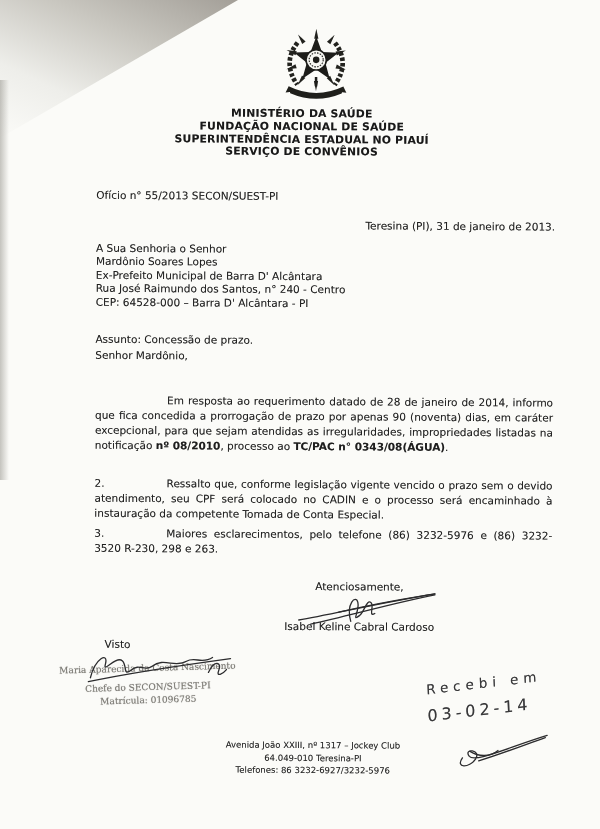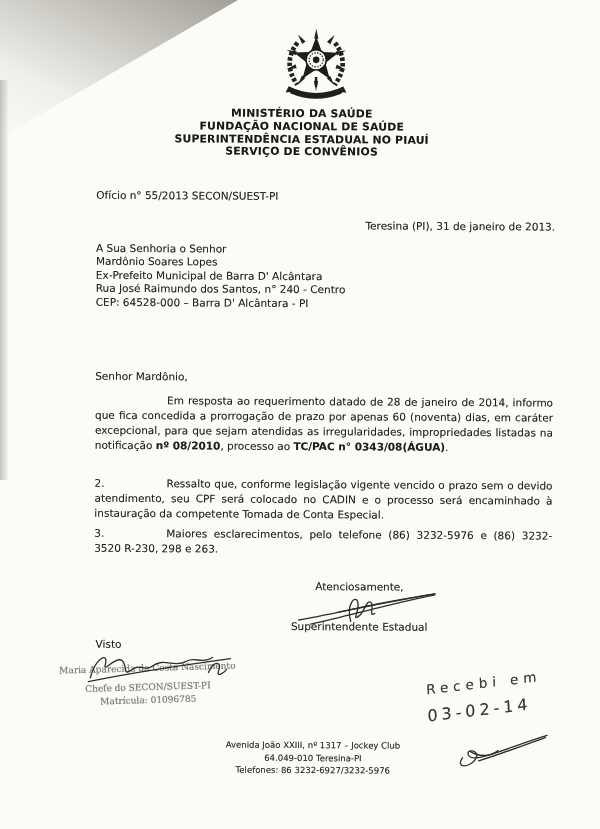--- a/index.html
+++ b/index.html
@@ -31,33 +31,33 @@
   .emblem { left:273px; top:27px; width:82px; height:78px; }
   .org {
     left:0; right:0; top:108px; text-align:center;
     font-size:10.8px; font-weight:bold; line-height:12.8px; letter-spacing:0.2px;
     color:#191919;
   }
   .ref { left:95px; top:190px; font-size:10.5px; }
   .dateline { right:46px; top:219px; font-size:10.5px; }
   .recipient { left:95px; top:243px; font-size:10.5px; line-height:13.4px; }
   .subject { left:95px; top:334px; font-size:10.5px; }
-  .salutation { left:95px; top:371px; font-size:10.5px; }
+  .salutation { left:95px; top:350px; font-size:10.5px; }
   .para {
     left:95px; width:458px; font-size:10.5px; line-height:15px;
     text-align:justify;
   }
   .p1 { top:394px; text-indent:72px; }
   .p2 { top:477px; }
   .p3 { top:527px; }
   .pnum { display:inline-block; width:72px; text-indent:0; }
   .closing-block { left:253px; top:580px; width:215px; text-align:center; font-size:10.5px; }
   .sig-main { left:296px; top:590px; width:148px; height:38px; }
   .signer { left:253px; top:620px; width:215px; text-align:center; font-size:10.5px; line-height:13.5px; }
-  .visto { left:97px; top:639px; font-size:10.5px; }
+  .visto { left:106px; top:639px; font-size:10.5px; }
   .stamp {
     left:52px; top:664px; width:195px; text-align:center;
     transform:rotate(-2deg);
     font-family:"DejaVu Serif","Liberation Serif",serif;
     color:#6e6c66; opacity:0.88;
     text-shadow:0 0 0.8px rgba(110,108,102,0.7);
   }
   .stamp-l1 { font-size:9px; }
   .stamp-l2 { font-size:9px; margin-top:9px; }
   .stamp-l3 { font-size:9px; margin-top:3px; }
@@ -123,41 +123,42 @@
   <div class="abs dateline">Teresina (PI), 31 de janeiro de 2013.</div>
 
   <div class="abs recipient">
     <div>A Sua Senhoria o Senhor</div>
     <div>Mardônio Soares Lopes</div>
     <div>Ex-Prefeito Municipal de Barra D' Alcântara</div>
     <div>Rua José Raimundo dos Santos, n° 240 - Centro</div>
     <div>CEP: 64528-000 – Barra D' Alcântara - PI</div>
   </div>
 
+  <div class="abs subject">Assunto: Concessão de prazo.</div>
   <div class="abs salutation">Senhor Mardônio,</div>
 
-  <div class="abs para p1"><span>Em resposta ao requerimento datado de 28 de janeiro de 2014, informo que fica concedida a prorrogação de prazo por apenas 60 (noventa) dias, em caráter excepcional, para que sejam atendidas as irregularidades, impropriedades listadas na notificação </span><b>nº 08/2010</b><span>, processo ao </span><b>TC/PAC n° 0343/08(ÁGUA)</b><span>.</span></div>
+  <div class="abs para p1"><span>Em resposta ao requerimento datado de 28 de janeiro de 2014, informo que fica concedida a prorrogação de prazo por apenas 90 (noventa) dias, em caráter excepcional, para que sejam atendidas as irregularidades, impropriedades listadas na notificação </span><b>nº 08/2010</b><span>, processo ao </span><b>TC/PAC n° 0343/08(ÁGUA)</b><span>.</span></div>
 
   <div class="abs para p2"><span class="pnum">2.</span><span>Ressalto que, conforme legislação vigente vencido o prazo sem o devido atendimento, seu CPF será colocado no CADIN e o processo será encaminhado à instauração da competente Tomada de Conta Especial.</span></div>
 
   <div class="abs para p3"><span class="pnum">3.</span><span>Maiores esclarecimentos, pelo telefone (86) 3232-5976 e (86) 3232-3520 R-230, 298 e 263.</span></div>
 
   <div class="abs closing-block">Atenciosamente,</div>
 
   <div class="abs sig-main">
     <svg viewBox="0 0 148 38" width="148" height="38" aria-hidden="true">
       <path class="ink" d="M4,30 C34,25 86,12 140,3"></path>
       <path class="ink" d="M16,34 C52,26 100,12 140,4"></path>
       <path class="ink" d="M44,22 C84,12 116,7 140,3"></path>
       <path class="ink" d="M56,31 C51,13 61,4 63,12 C65,21 56,32 65,25 C70,20 72,9 76,12 C80,15 73,27 80,23"></path>
     </svg>
   </div>
 
   <div class="abs signer">
-    <div>Superintendente Estadual</div>
+    <div>Isabel Keline Cabral Cardoso</div>
   </div>
 
   <div class="abs visto">Visto</div>
 
   <div class="abs stamp">
     <div class="stamp-l1">Maria Aparecida da Costa Nascimento</div>
     <div class="stamp-l2">Chefe do SECON/SUEST-PI</div>
     <div class="stamp-l3">Matrícula: 01096785</div>
   </div>
 

